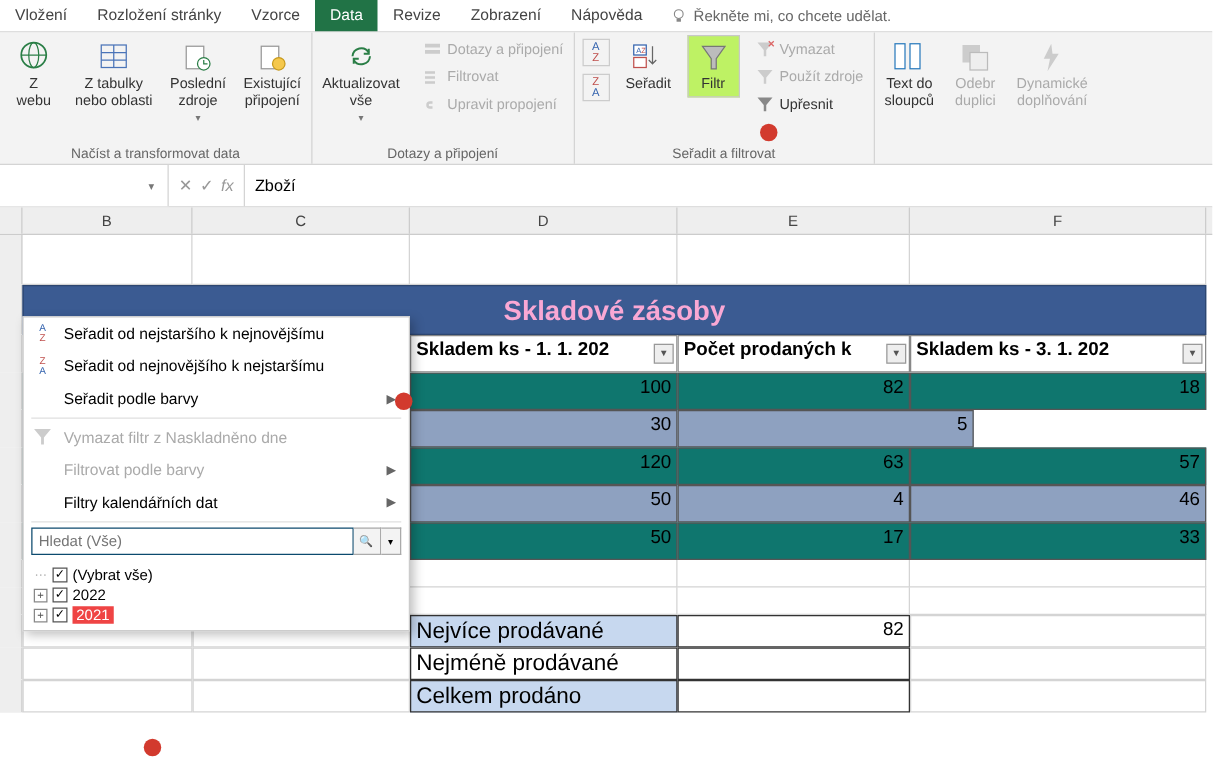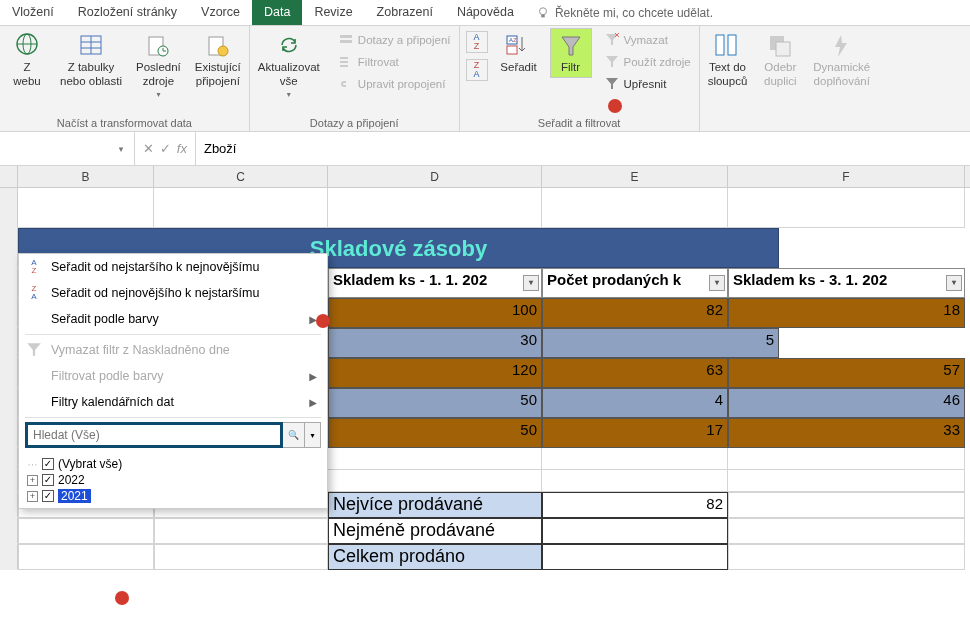--- a/index.html
+++ b/index.html
@@ -208,26 +208,26 @@
   .cell.C { width: 174px; }
   .cell.D { width: 214px; }
   .cell.E { width: 186px; }
   .cell.F { width: 237px; }
 
   .title-row {
     height: 40px;
   }
   .title-cell {
     background: #3b5b92;
-    color: #5eead4;
+    color: #f9a8d4;
     font-weight: bold;
     font-size: 22px;
     text-align: center;
     line-height: 40px;
-    width: 761px;
+    width: 947px;
     border: 1px solid #2d4670;
   }
   .header-row .cell {
     background: #fff;
     font-weight: bold;
     font-size: 15px;
     position: relative;
     border: 1px solid #888;
   }
   .filter-dd {
@@ -238,21 +238,21 @@
     background: #eee;
     border: 1px solid #999;
     display: flex; align-items: center; justify-content: center;
     font-size: 8px;
     color: #555;
   }
   .data-row .cell {
     text-align: right;
     font-size: 15px;
     border: 1px solid #555;
-    background: #a16207;
+    background: #0f766e;
   }
   .data-row.alt .cell { background: #8ea1c0; }
   .data-row .cell.B, .data-row .cell.C { text-align: left; }
 
   .summary-row .cell.D { background: #c7d8ef; border: 1px solid #333; font-size: 18px; text-align: left; }
   .summary-row .cell.E { border: 1px solid #333; font-size: 15px; text-align: right; }
   .summary-row.alt .cell.D { background: #fff; }
 
   .context-menu {
     position: absolute;
@@ -283,21 +283,21 @@
   }
   .cm-arrow { font-size: 10px; color: #666; }
   .cm-sep { height: 1px; background: #e0e0e0; margin: 2px 6px; }
   .cm-search {
     margin: 4px 6px;
     display: flex;
     align-items: stretch;
   }
   .cm-search input {
     flex: 1;
-    border: 3px solid #0c4a6e;
+    border: 1px solid #0c4a6e;
     padding: 3px 5px;
     font-size: 12px;
   }
   .cm-search button {
     width: 22px;
     border: 1px solid #aaa;
     border-left: none;
     background: #f3f3f3;
     font-size: 9px;
     padding: 0;
@@ -331,21 +331,21 @@
   }
   .chk {
     width: 12px; height: 12px;
     border: 1px solid #555;
     background: #fff;
     display: inline-flex; align-items: center; justify-content: center;
     font-size: 10px;
     line-height: 1;
   }
   .tree-item .sel {
-    background: #1d4ed8;
+    background: #ef4444;
     color: #fff;
     padding: 0 3px;
   }
   .red-dot {
     width: 14px;
     height: 14px;
     border-radius: 50%;
     background: #d23a2e;
     position: absolute;
     z-index: 200;

